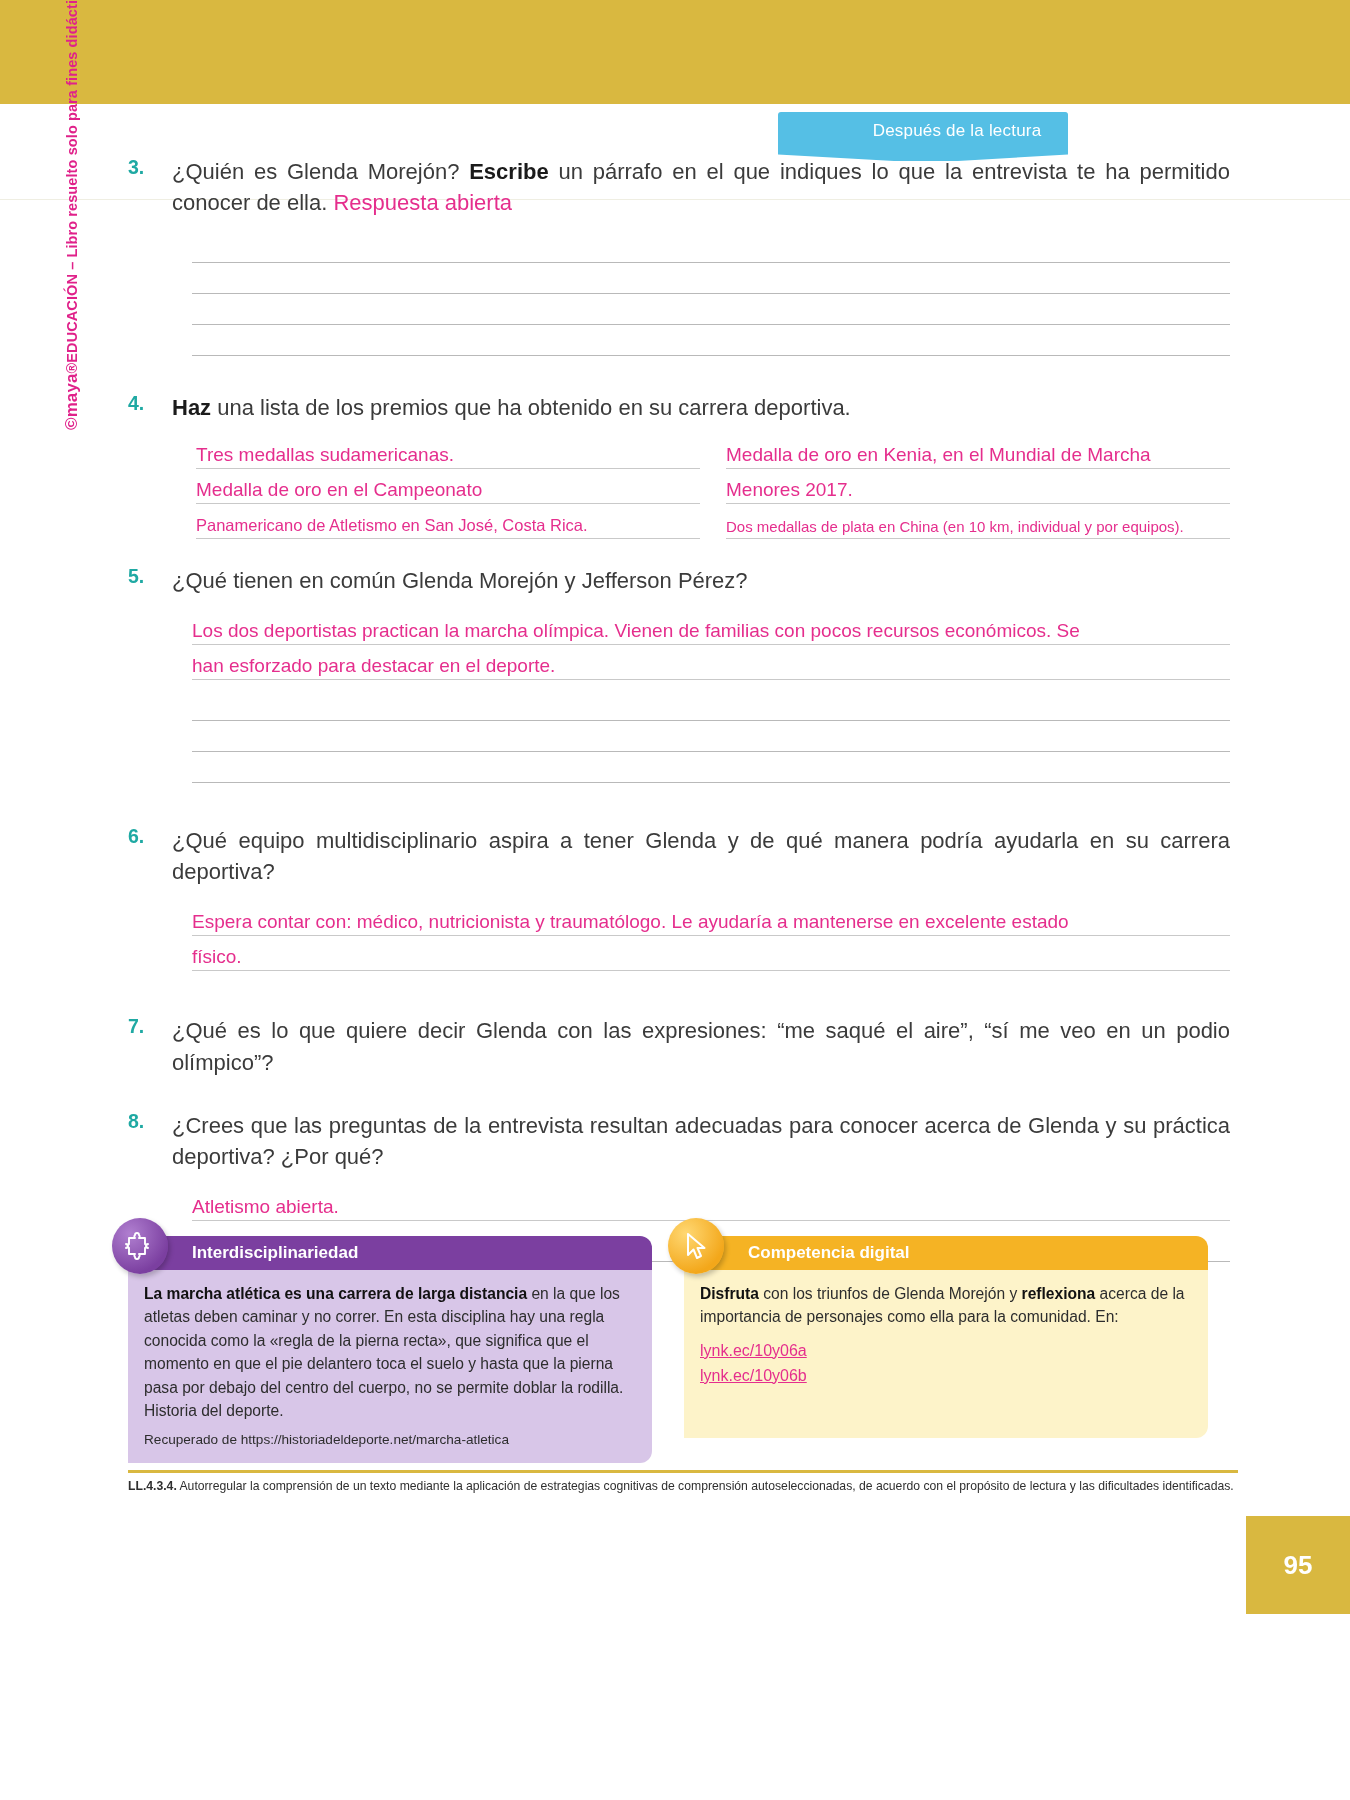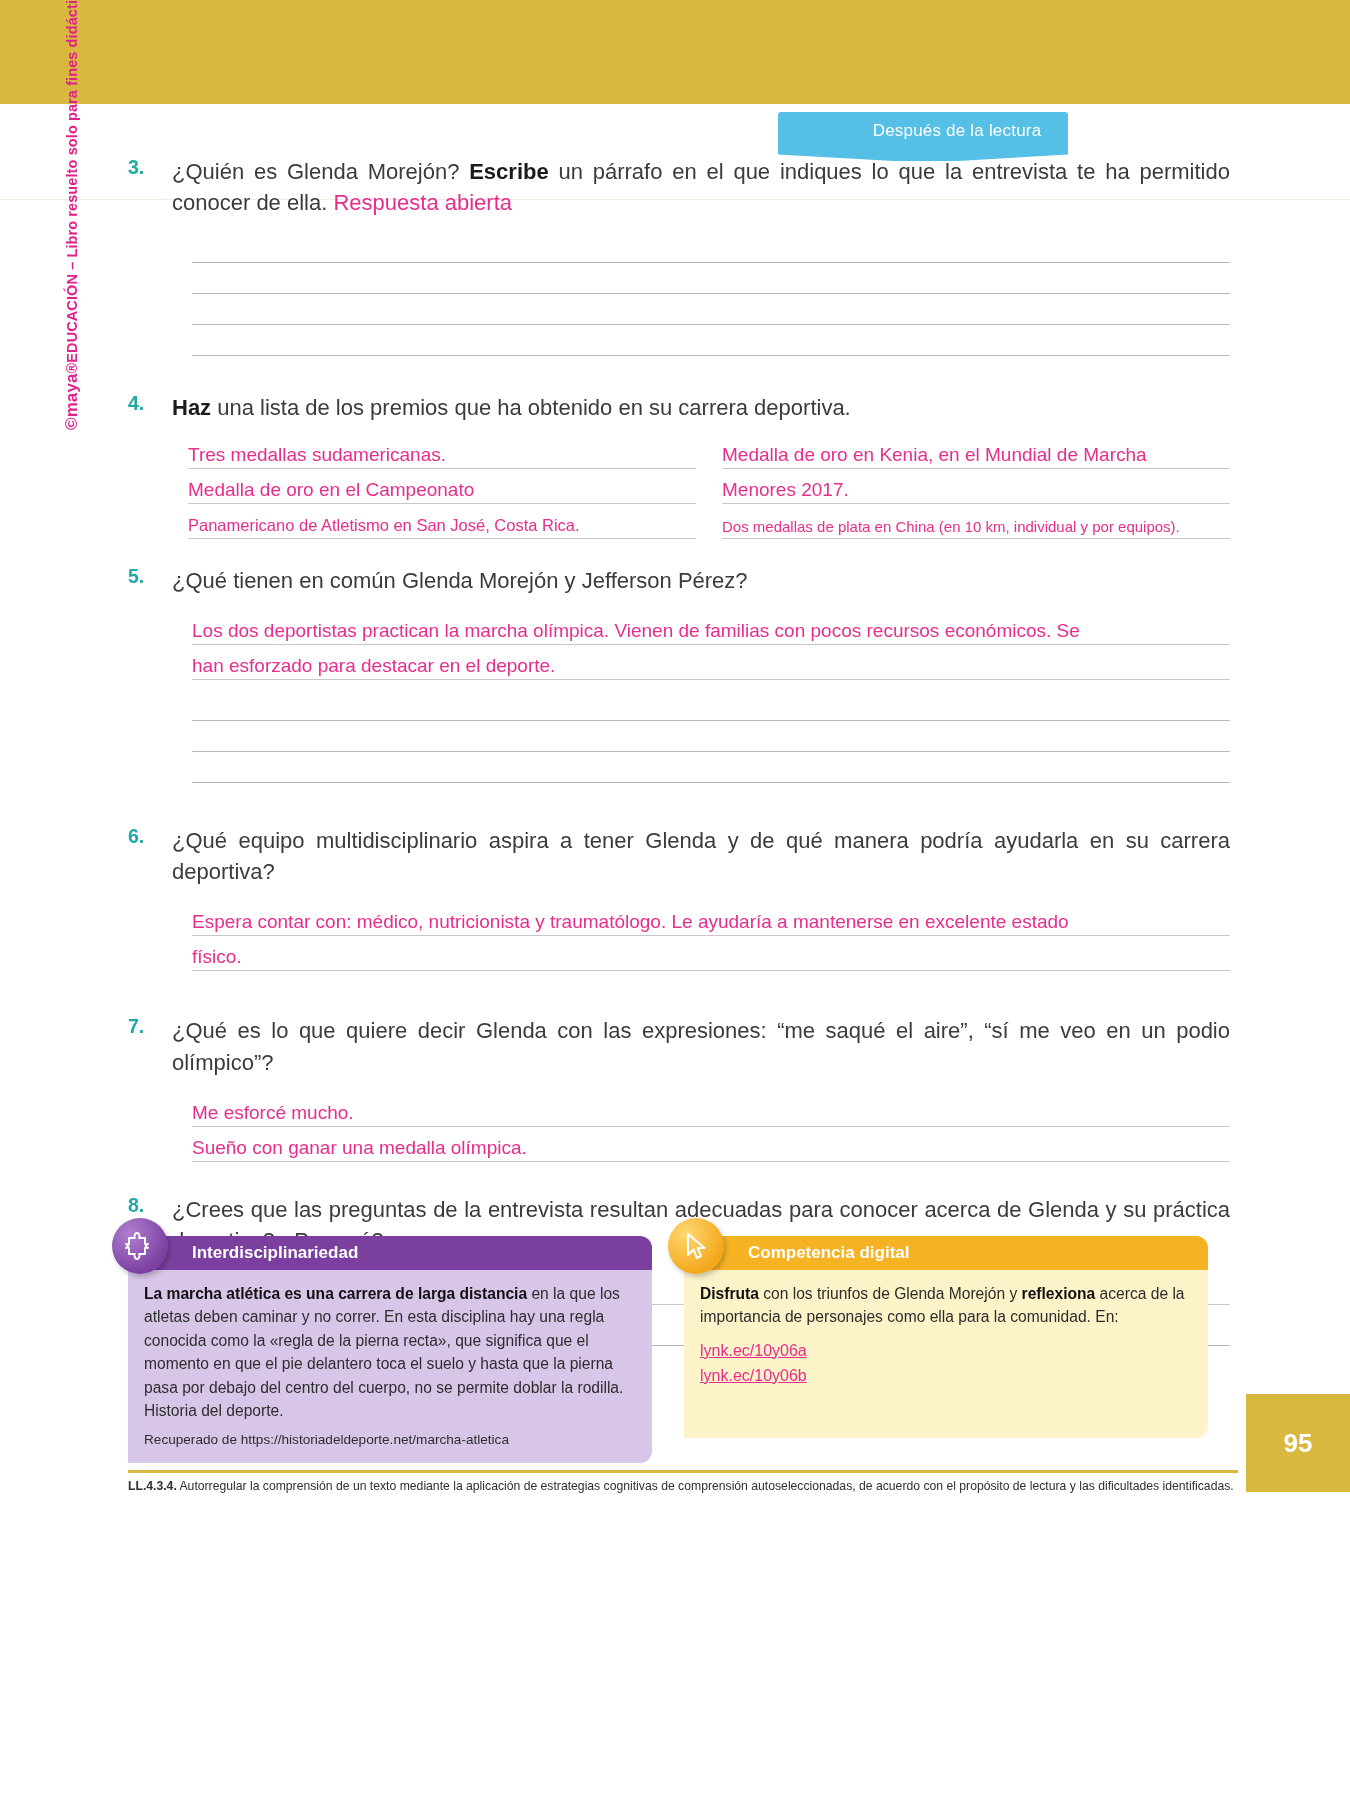--- a/index.html
+++ b/index.html
@@ -88,21 +88,21 @@
     height:34px;
     display:flex;align-items:flex-end;
   }
   .ansline span{
     color:#e52e8d;font-size:19px;line-height:1.05;
     padding-bottom:3px;white-space:nowrap;
   }
   .ansline.sm span{font-size:16.5px;}
   
   .two-col{
-    display:flex;gap:26px;margin-left:16px;margin-top:10px;align-items:flex-end;
+    display:flex;gap:26px;margin-left:24px;margin-top:10px;align-items:flex-end;
   }
   .two-col .col{flex:1;}
   .two-col .ansline{margin-left:0;}
   
   .boxes{
     position:absolute;left:128px;top:1236px;width:1110px;
     display:flex;gap:32px;
   }
   .box{position:relative;width:524px;}
   .box-head{
@@ -141,21 +141,21 @@
   
   .footer-rule{
     position:absolute;left:128px;top:1470px;width:1110px;height:3px;background:#d9b840;
   }
   .footer-text{
     position:absolute;left:128px;top:1478px;width:1110px;
     font-size:12.2px;color:#2f2f2f;line-height:1.35;
   }
   .footer-text b{font-weight:bold;margin-top:24px;}
   .page-tab{
-    position:absolute;left:1246px;top:1394px;width:104px;height:98px;
+    position:absolute;left:1246px;top:1516px;width:104px;height:98px;
     background:#d9b840;
     display:flex;align-items:center;justify-content:center;
   }
   .page-num{color:#ffffff;font-size:26px;font-weight:bold;}
   .hairline{
     position:absolute;left:0;top:199px;width:1350px;height:1px;background:#efeee2;
   }
 </style>
 </head>
 <body>
@@ -240,28 +240,20 @@
         </div>
       <div class="ansline">
           <span>físico.</span>
         </div>
     </div>
   </div>
 
   <div class="q" style="margin-top:44px;">
     <div class="qnum">7.</div>
     <div class="qtext">¿Qué es lo que quiere decir Glenda con las expresiones: “me saqué el aire”, “sí me veo en un podio olímpico”?</div>
-    <div class="lines">
-      <div class="ansline">
-          <span>Me esforcé mucho.</span>
-        </div>
-      <div class="ansline">
-          <span>Sueño con ganar una medalla olímpica.</span>
-        </div>
-    </div>
   </div>
 
   <div class="q" style="margin-top:32px;">
     <div class="qnum">8.</div>
     <div class="qtext">¿Crees que las preguntas de la entrevista resultan adecuadas para conocer acerca de Glenda y su práctica deportiva? ¿Por qué?</div>
     <div class="lines">
       <div class="ansline">
           <span>Atletismo abierta.</span>
         </div>
       <div class="line" style="margin-top:10px;"></div>

